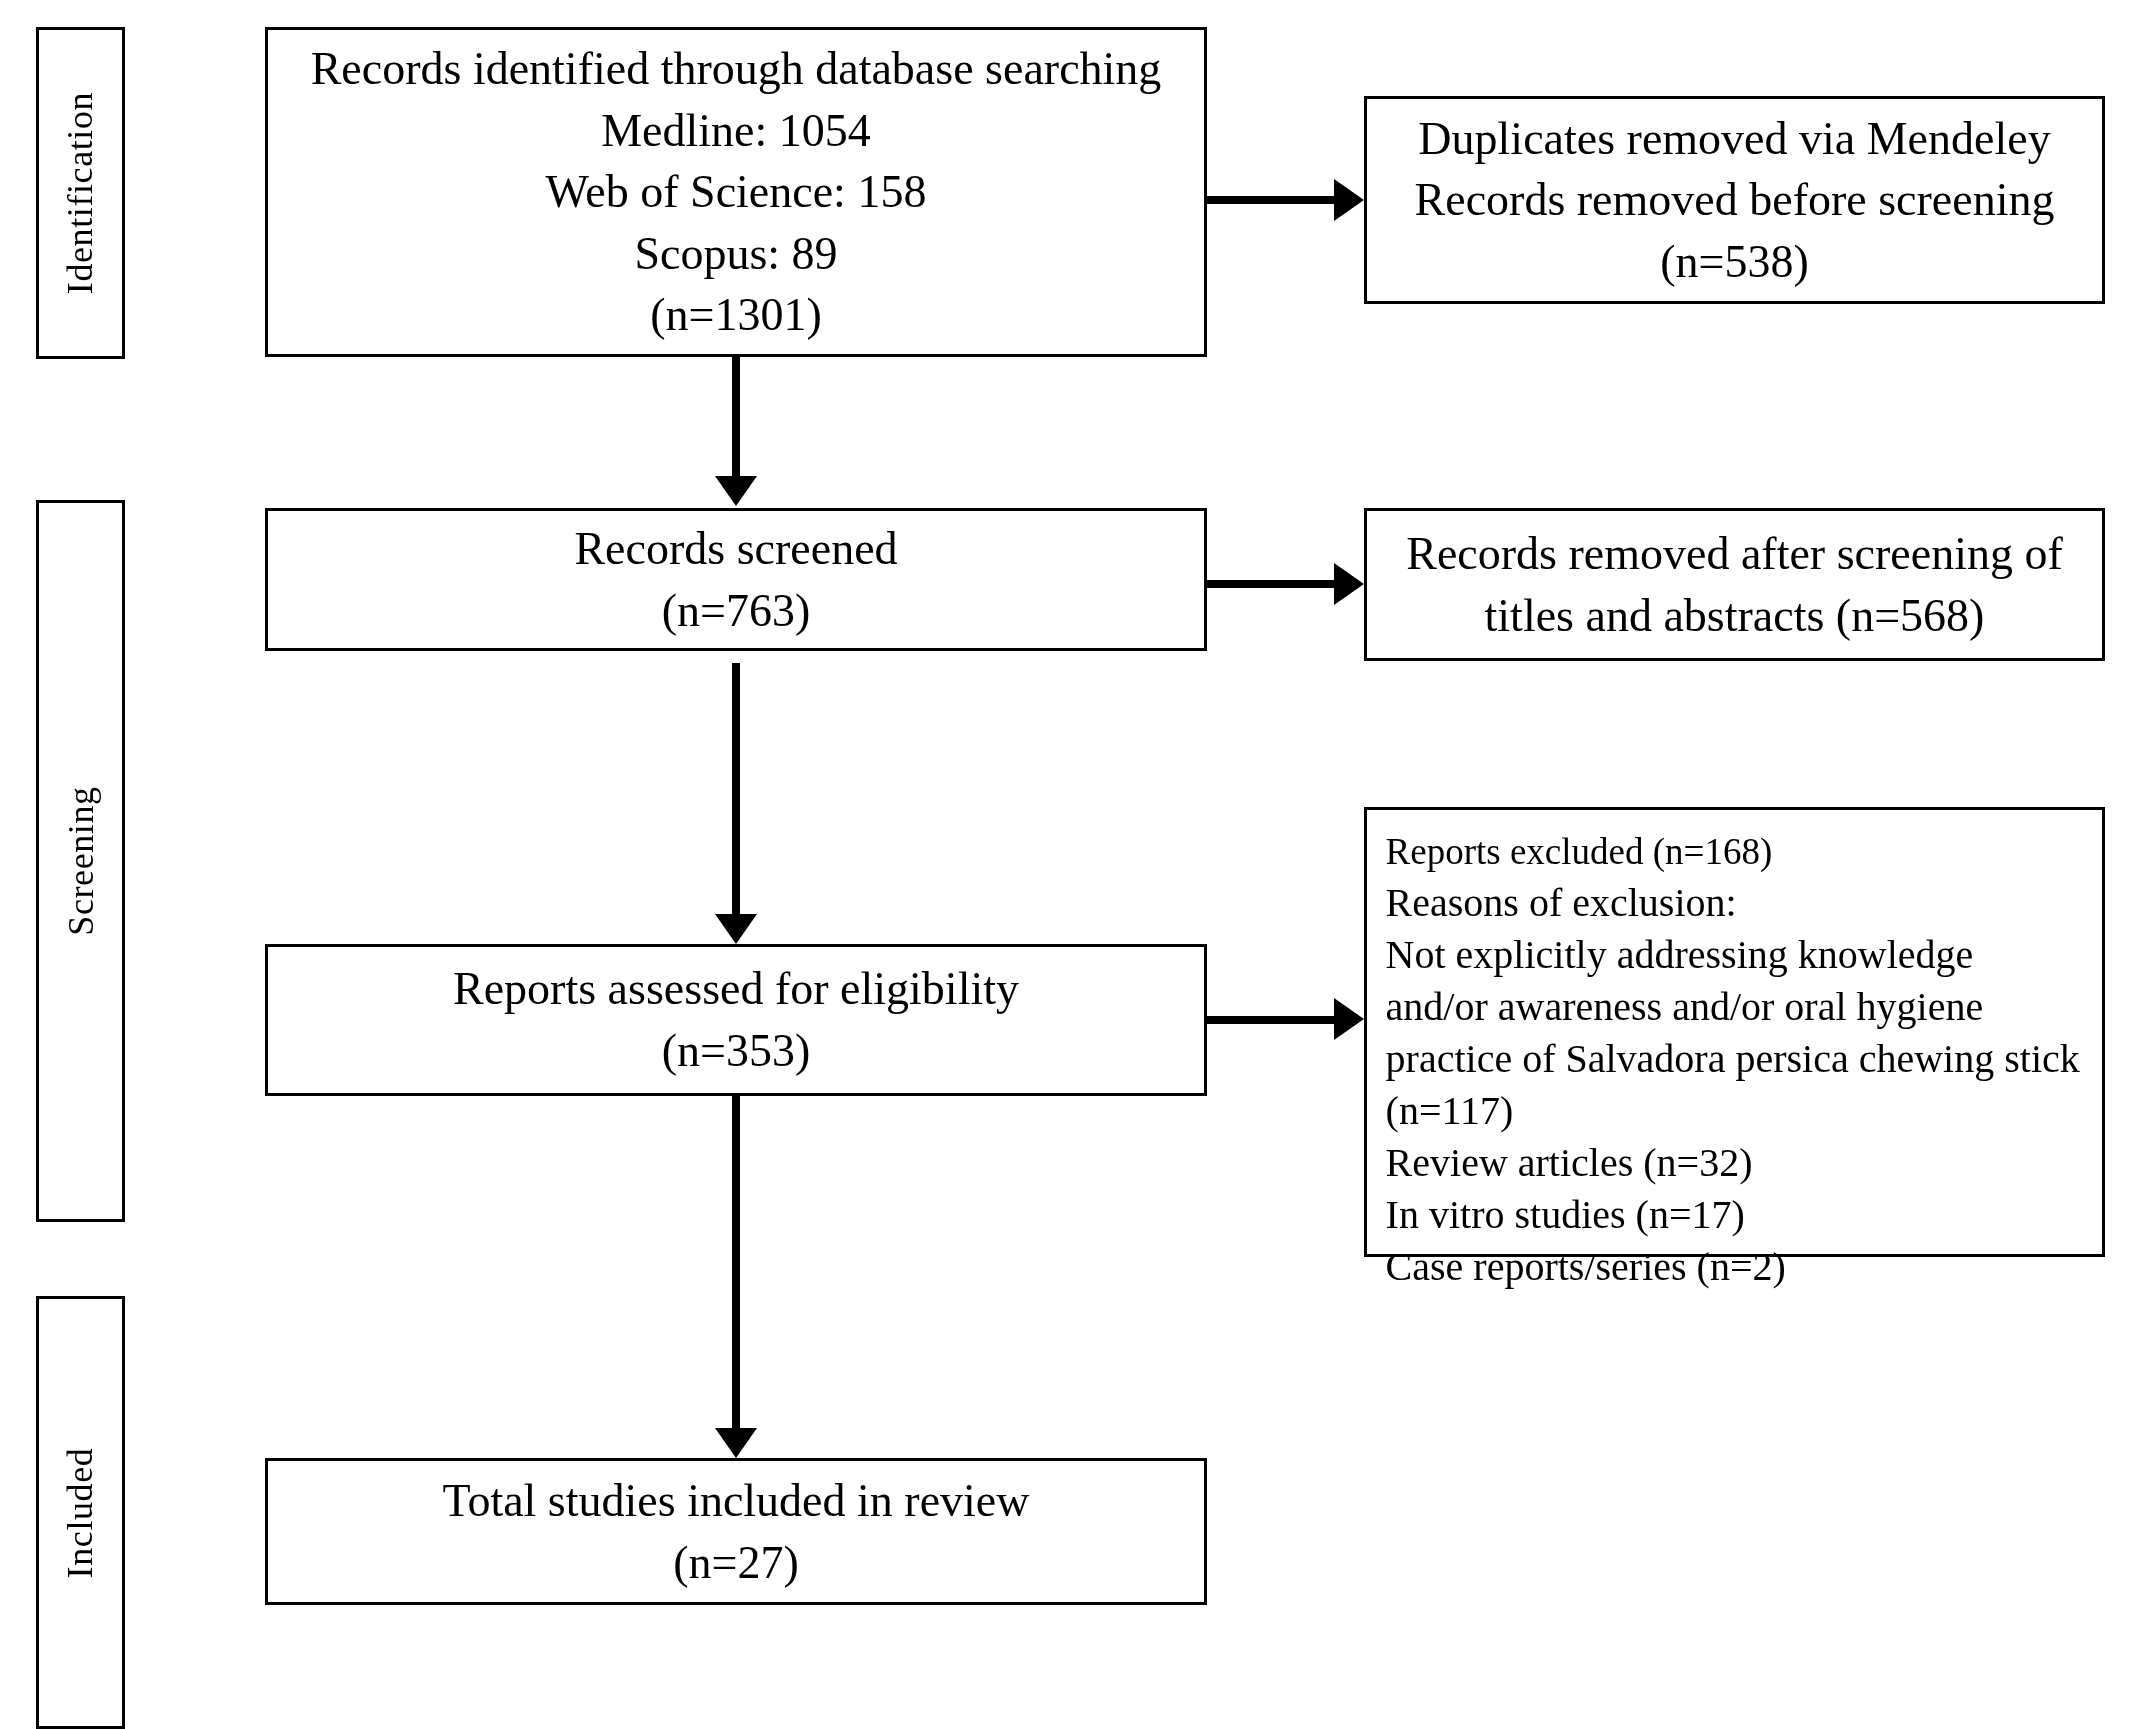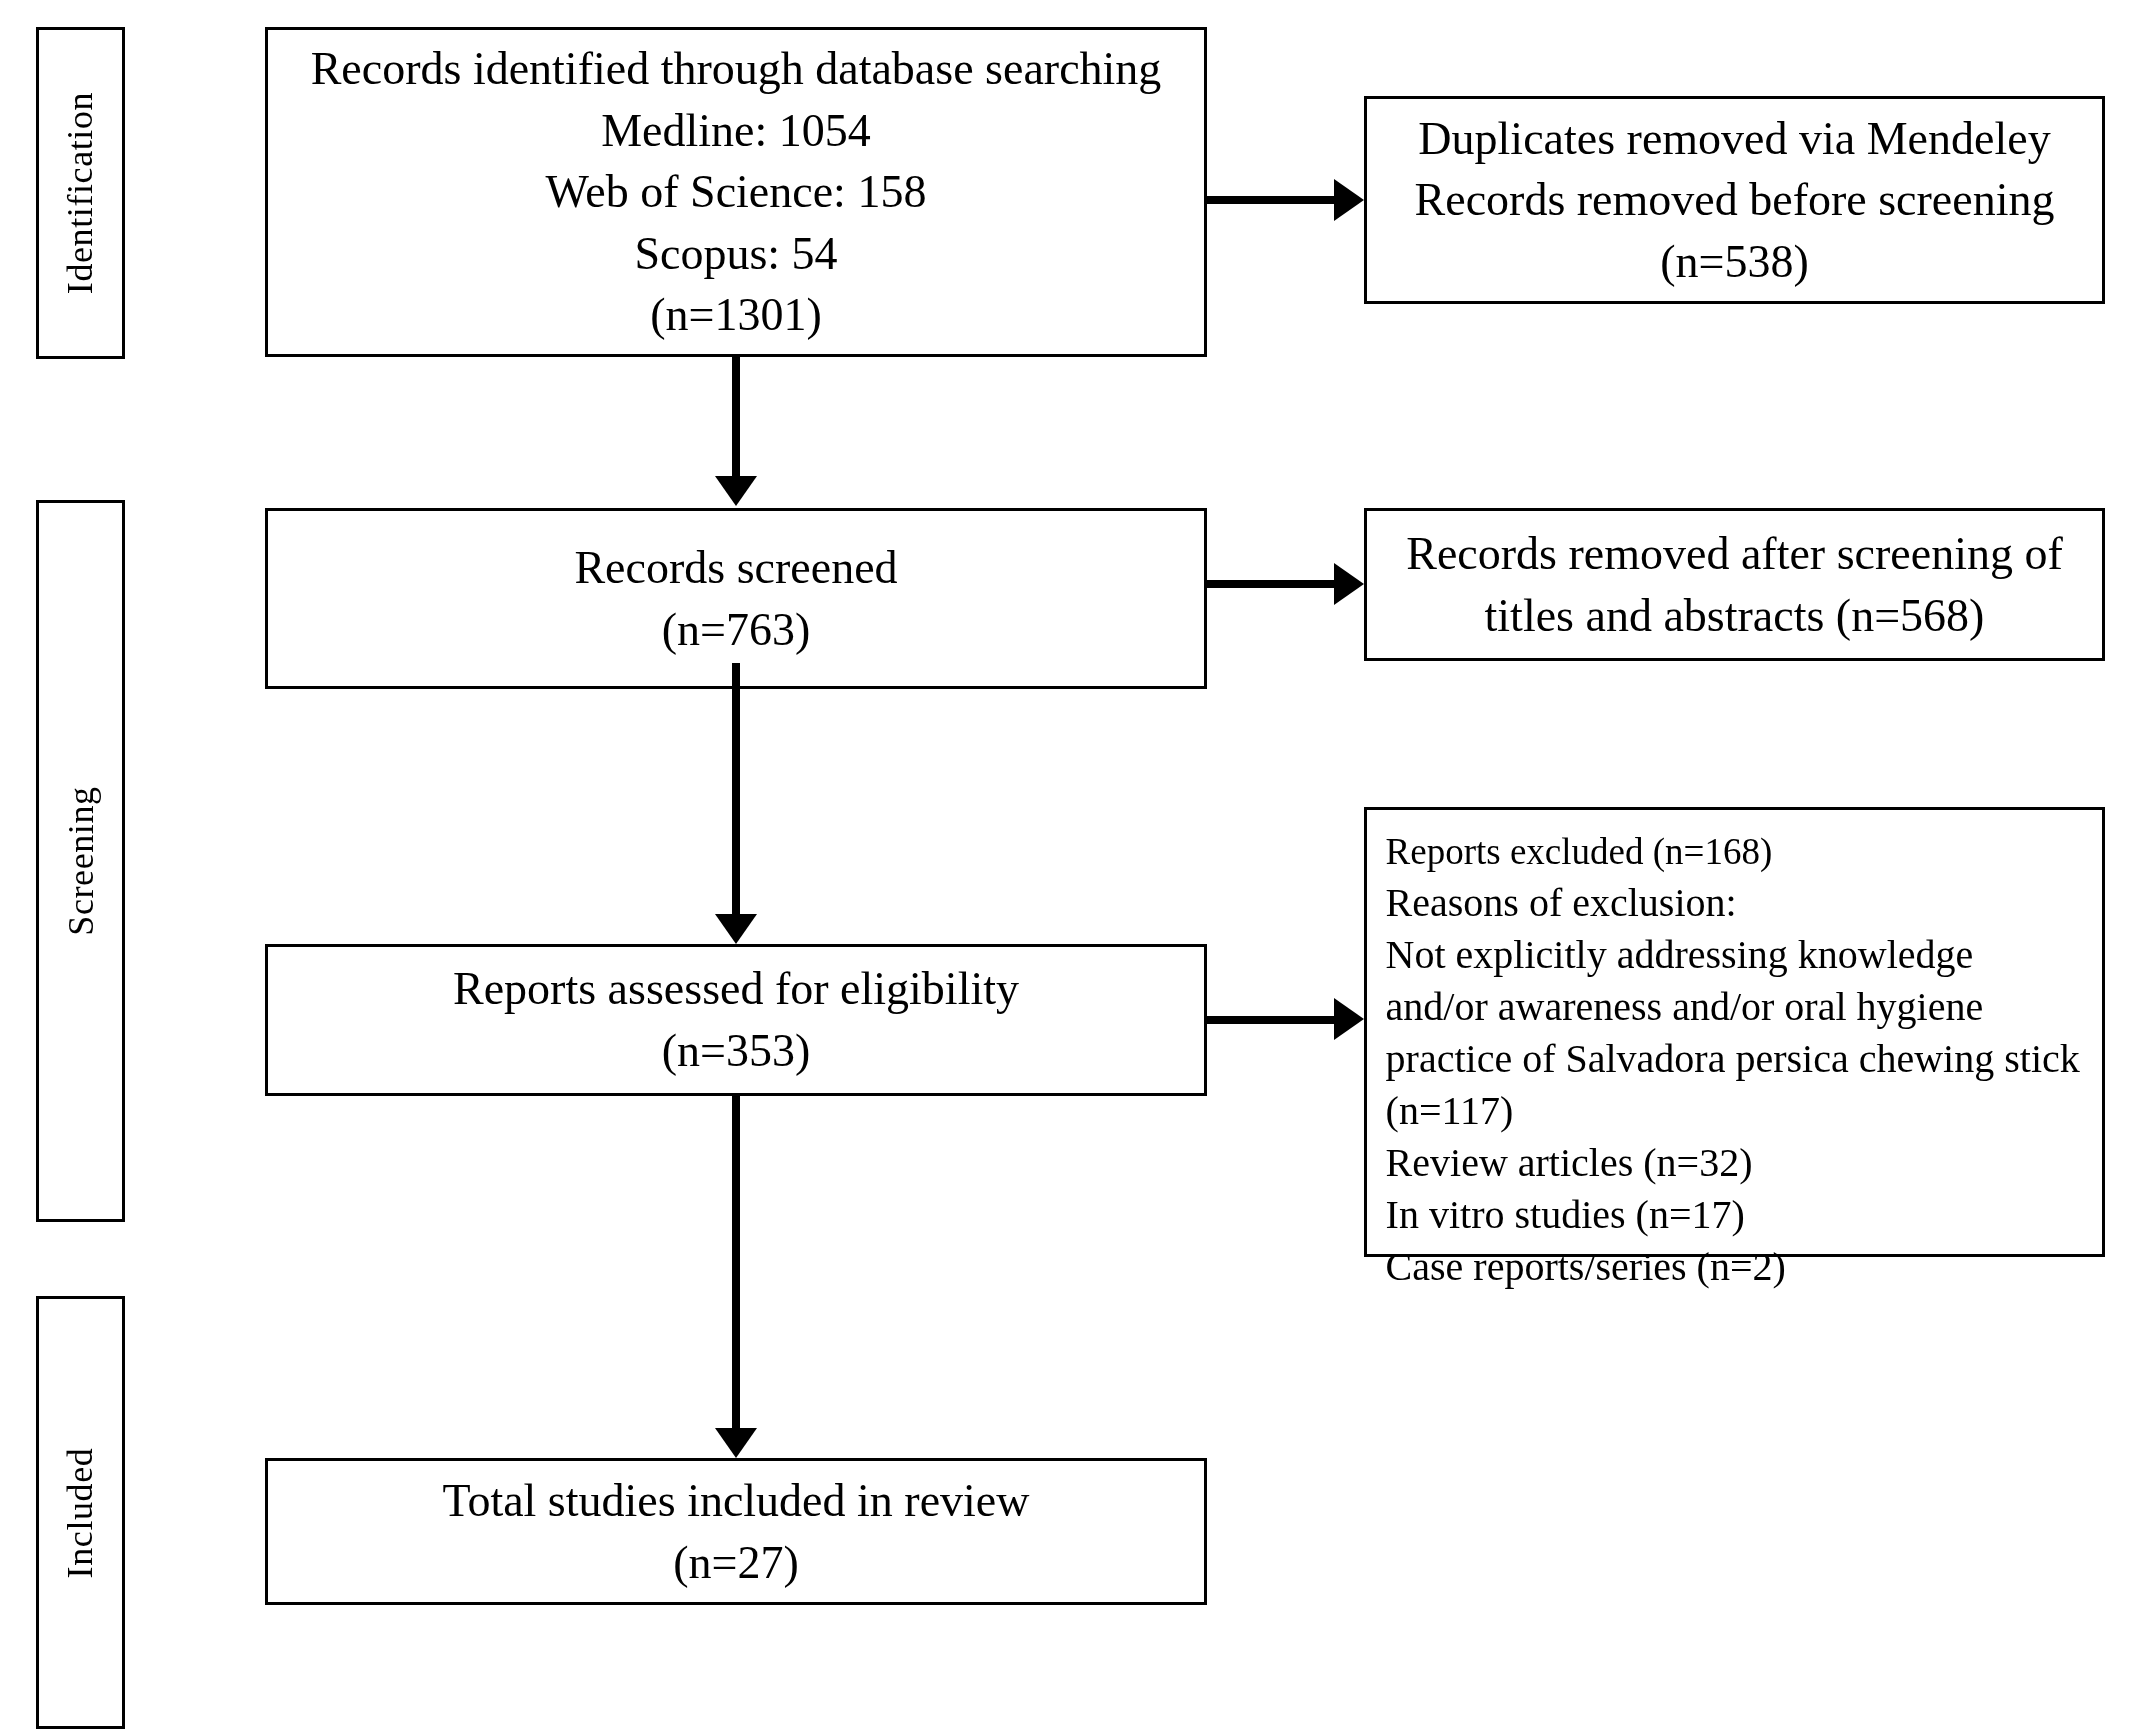--- a/index.html
+++ b/index.html
@@ -46,37 +46,37 @@
   </div>
 
   <div class="sidelabel" style="left:36px;top:1296px;width:89px;height:433px;">
     <span class="vtext">Included</span>
   </div>
 
   <div class="box" style="left:265px;top:27px;width:942px;height:330px;">
     <div class="line">Records identified through database searching</div>
     <div class="line">Medline: 1054</div>
     <div class="line">Web of Science: 158</div>
-    <div class="line">Scopus: 54</div>
+    <div class="line">Scopus: 89</div>
     <div class="line">(n=1301)</div>
   </div>
 
   <div class="box" style="left:1364px;top:96px;width:741px;height:208px;">
     <div class="line">Duplicates removed via Mendeley</div>
     <div class="line">Records removed before screening</div>
     <div class="line">(n=538)</div>
   </div>
 
   <div class="hline" style="left:1207px;top:196px;width:127px;"></div>
   <div class="harrow" style="left:1334px;top:179px;"></div>
 
   <div class="vline" style="left:732px;top:357px;height:119px;"></div>
   <div class="varrow" style="left:715px;top:476px;"></div>
 
-  <div class="box" style="left:265px;top:508px;width:942px;height:181px;">
+  <div class="box" style="left:265px;top:508px;width:942px;height:143px;">
     <div class="line">Records screened</div>
     <div class="line">(n=763)</div>
   </div>
 
   <div class="box" style="left:1364px;top:508px;width:741px;height:153px;">
     <div class="line">Records removed after screening of</div>
     <div class="line">titles and abstracts (n=568)</div>
   </div>
 
   <div class="hline" style="left:1207px;top:580px;width:127px;"></div>

